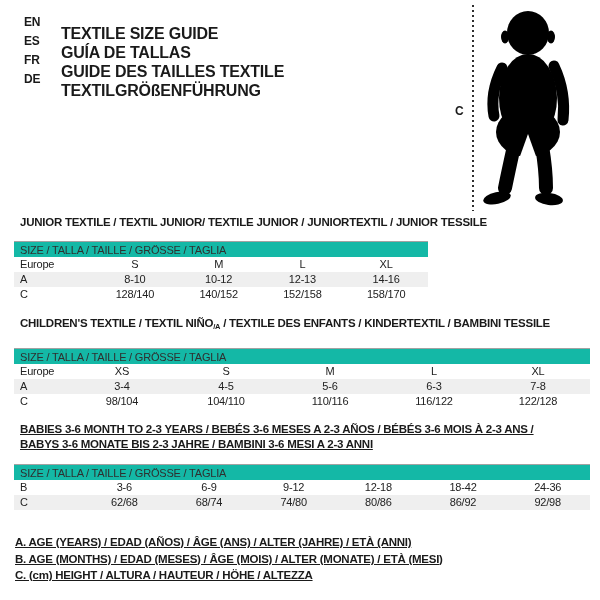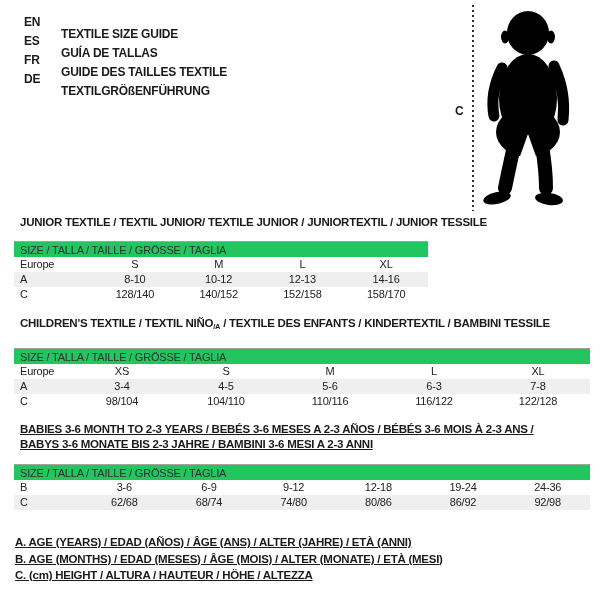--- a/index.html
+++ b/index.html
@@ -6,40 +6,40 @@
   html,body { background:#fff; }
   .page {
     position:relative; width:600px; height:600px; background:#ffffff;
     font-family:"Liberation Sans", sans-serif; color:#1a1a1a; overflow:hidden;
   }
 
   
   .lang-list { position:absolute; left:24px; top:12px; }
   .lang-row { display:flex; height:19px; align-items:center; }
   .lang-code { width:37px; font-size:12px; font-weight:700; letter-spacing:-0.2px; }
-  .lang-title { font-size:12px; font-weight:700; letter-spacing:-0.2px;margin-top:24px; }
+  .lang-title { font-size:16px; font-weight:700; letter-spacing:-0.2px;margin-top:24px; }
 
   
   .dotted-line {
     position:absolute; left:472px; top:5px; width:2px; height:206px;
     background:repeating-linear-gradient(to bottom, #2e2e2e 0 2px, transparent 2px 5px);
   }
   .fig-label { position:absolute; left:455px; top:104px; font-size:12px; font-weight:700; }
   .fig-svg { position:absolute; left:478px; top:6px; width:96px; height:203px; }
 
   
   .t-title { position:absolute; left:20px; font-size:11.5px; font-weight:700; letter-spacing:-0.25px; line-height:15px; white-space:nowrap; }
   .t-title sub { font-size:7.5px; vertical-align:-2px; }
   .size-table { position:absolute; left:14px; }
   .t1-title { top:215px; } .t1-table { top:241px; width:414px; }
   .t2-title { top:316px; } .t2-table { top:348px; width:576px; }
   .t3-title { top:422px;text-decoration:underline; } .t3-table { top:464px; width:576px; }
 
   .size-bar {
-    height:16px; line-height:16px; background:#22c55e; color:#2f2f2f;
+    height:16px; line-height:16px; background:#14b8a6; color:#2f2f2f;
     font-size:11px; padding-left:6px; border-top:1px solid #a2a2a2;
     letter-spacing:-0.2px; white-space:nowrap; overflow:hidden;
   }
   .trow { display:flex; height:15px; line-height:15px; font-size:11px; color:#222; }
   .trow.shaded { background:#efefef; }
   .tlabel { padding-left:6px; letter-spacing:-0.2px; }
   .t1-table .tlabel { width:79px; }
   .t2-table .tlabel { width:56px; }
   .t3-table .tlabel { width:68px; }
   .tcell { flex:1 1 0; text-align:center; letter-spacing:-0.2px; }
@@ -162,21 +162,21 @@
       <div class="t-title-line"><span>BABYS 3-6 MONATE BIS 2-3 JAHRE / BAMBINI 3-6 MESI A 2-3 ANNI</span></div>
     </div>
   <div class="size-table t3-table">
       <div class="size-bar">SIZE / TALLA / TAILLE / GRÖSSE / TAGLIA</div>
       <div class="trow">
         <span class="tlabel">B</span>
         <span class="tcell">3-6</span>
         <span class="tcell">6-9</span>
         <span class="tcell">9-12</span>
         <span class="tcell">12-18</span>
-        <span class="tcell">19-24</span>
+        <span class="tcell">18-42</span>
         <span class="tcell">24-36</span>
       </div>
       <div class="trow shaded">
         <span class="tlabel">C</span>
         <span class="tcell">62/68</span>
         <span class="tcell">68/74</span>
         <span class="tcell">74/80</span>
         <span class="tcell">80/86</span>
         <span class="tcell">86/92</span>
         <span class="tcell">92/98</span>

